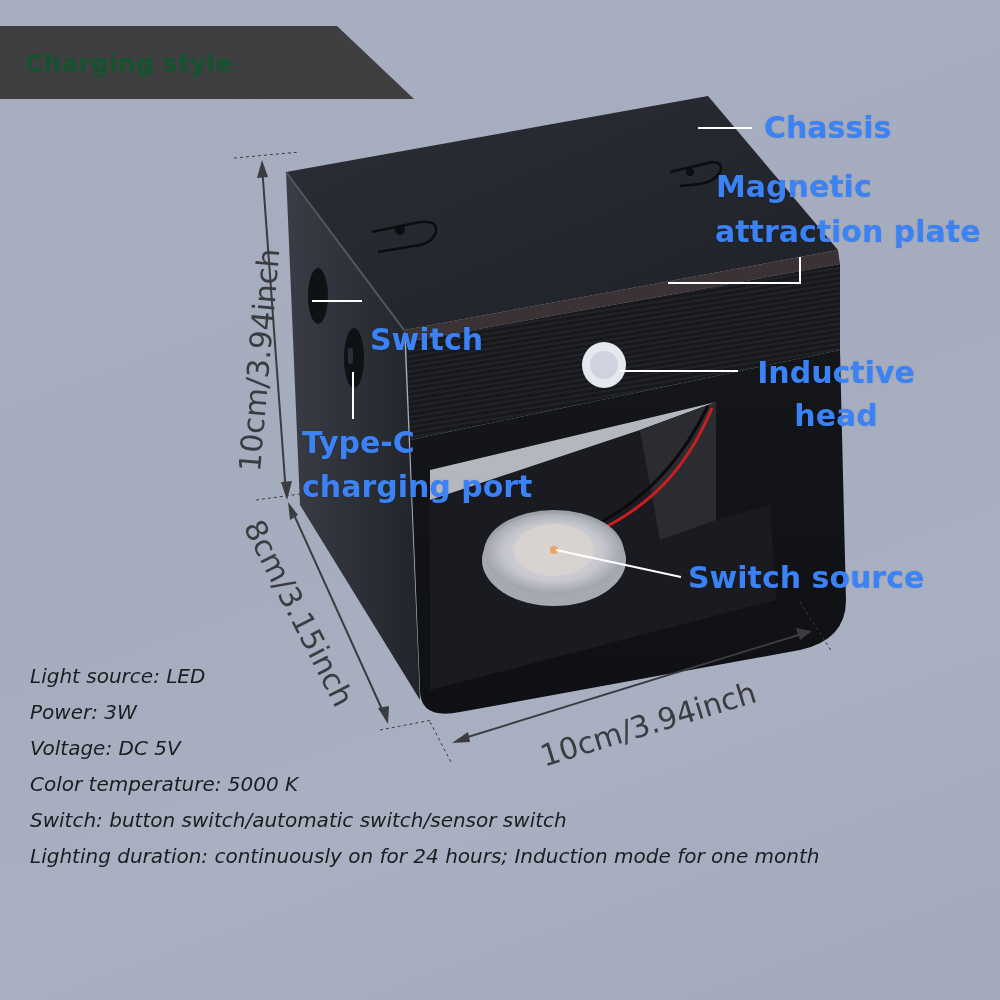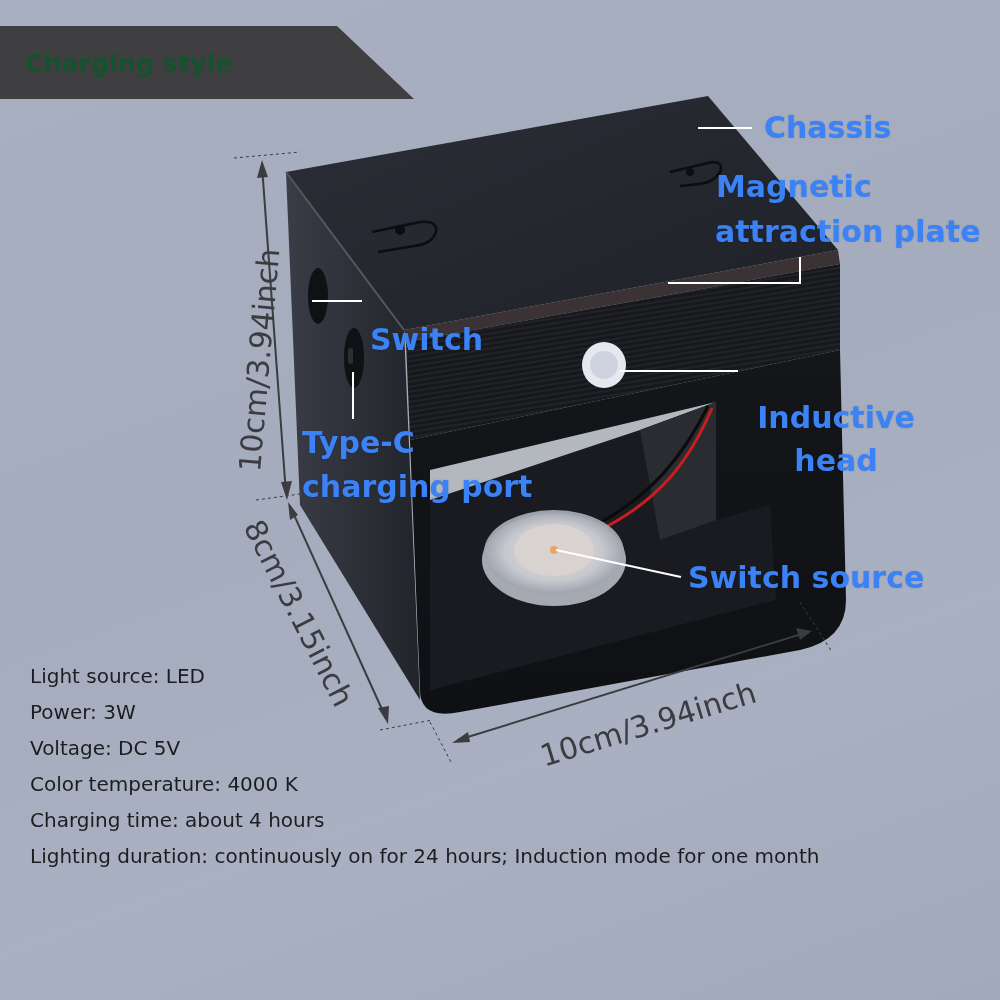--- a/index.html
+++ b/index.html
@@ -16,27 +16,27 @@
   .banner-title {
     position: absolute; left: 25px; top: 49px;
     color: #14532d; font-weight: bold; font-size: 25px; letter-spacing: 0.2px;
   }
   svg.product { position: absolute; left: 0; top: 0; }
   .label {
     position: absolute; color: #3b82f6; font-weight: bold; font-size: 30px;
     line-height: 42px; white-space: nowrap;
     text-shadow: 0 0 2px rgba(0,0,0,0.15);
   }
-  .label.center { text-align: center; margin-top: 45px; }
+  .label.center { text-align: center; }
   .dim {
     position: absolute; color: #3b3c40; font-size: 30px; white-space: nowrap;
     transform-origin: 0 0;
   }
   .specs {
-    position: absolute; left: 30px; top: 660px; margin: 0; padding: 0; list-style: none;
+    position: absolute; left: 30px; top: 660px; margin: 0; padding: 0; list-style: none; font-style: italic;
   }
   .specs li {
     font-size: 20px; color: #1c1d20; height: 36px; line-height: 32px; white-space: nowrap;
   }
 </style>
 </head>
 <body>
 
 <div class="banner"></div>
 <div class="banner-title">Charging style</div>
@@ -138,16 +138,16 @@
 <div class="label" style="left:688px; top:557px;">Switch source</div>
 
 <div class="dim" style="left:232px; top:470px; transform: rotate(-85deg);">10cm/3.94inch</div>
 <div class="dim" style="left:268px; top:514px; transform: rotate(63deg);">8cm/3.15inch</div>
 <div class="dim" style="left:536px; top:740px; transform: rotate(-17deg);">10cm/3.94inch</div>
 
 <ul class="specs">
   <li>Light source: LED</li>
   <li>Power: 3W</li>
   <li>Voltage: DC 5V</li>
-  <li>Color temperature: 4000 K</li>
-  <li>Charging time: about 4 hours</li>
+  <li>Color temperature: 5000 K</li>
+  <li>Switch: button switch/automatic switch/sensor switch</li>
   <li>Lighting duration: continuously on for 24 hours; Induction mode for one month</li>
 </ul>
 
 </body></html>

